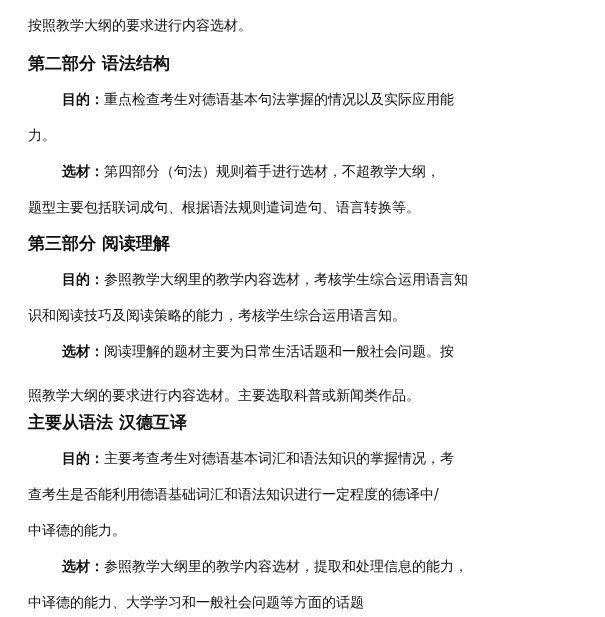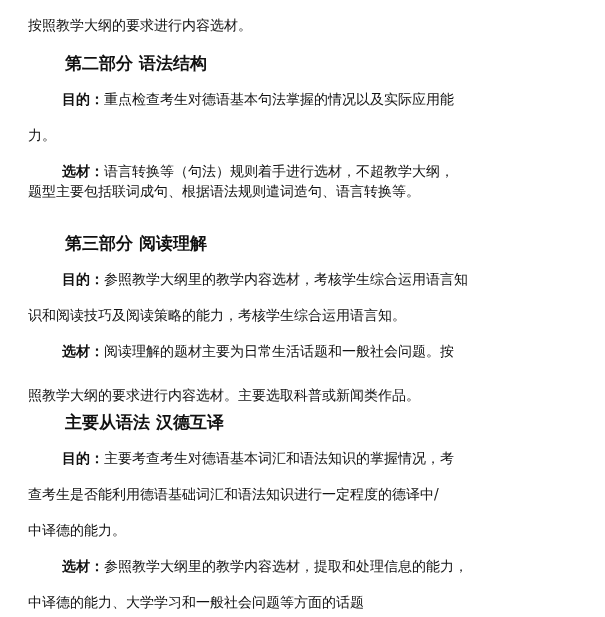--- a/index.html
+++ b/index.html
@@ -1,33 +1,33 @@
 <!DOCTYPE html>
 <html><head>
 <meta charset="utf-8">
 <style>
   html, body { margin:0; padding:0; background:#ffffff; }
   body { width:605px; height:617px; overflow:hidden; position:relative;
          font-family:"DejaVu Serif", "Liberation Serif", serif; color:#111; }
   .line { position:absolute; left:28px; font-size:14px; line-height:24px; white-space:nowrap; }
   .indent { left:62px; }
-  .heading { font-family:"DejaVu Sans", "Liberation Sans", sans-serif; font-weight:bold; font-size:17px;margin-left:37px; }
+  .heading { font-family:"DejaVu Sans", "Liberation Sans", sans-serif; font-weight:bold; font-size:17px; }
   .label { font-family:"DejaVu Sans", "Liberation Sans", sans-serif; font-weight:bold; }
 </style>
 </head>
 <body>
 
 <div>
   <div class="line" style="top:13px">按照教学大纲的要求进行内容选材。</div>
 
   <div class="line heading" style="top:51px">第二部分  语法结构</div>
   <div class="line indent" style="top:87px"><span class="label">目的：</span><span>重点检查考生对德语基本句法掌握的情况以及实际应用能</span></div>
   <div class="line" style="top:123px">力。</div>
-  <div class="line indent" style="top:159px"><span class="label">选材：</span><span>语言转换等（句法）规则着手进行选材，不超教学大纲，</span></div>
-  <div class="line" style="top:179px">题型主要包括联词成句、根据语法规则遣词造句、语言转换等。</div>
+  <div class="line indent" style="top:159px"><span class="label">选材：</span><span>第四部分（句法）规则着手进行选材，不超教学大纲，</span></div>
+  <div class="line" style="top:195px">题型主要包括联词成句、根据语法规则遣词造句、语言转换等。</div>
 
   <div class="line heading" style="top:231px">第三部分  阅读理解</div>
   <div class="line indent" style="top:267px"><span class="label">目的：</span><span>参照教学大纲里的教学内容选材，考核学生综合运用语言知</span></div>
   <div class="line" style="top:303px">识和阅读技巧及阅读策略的能力，考核学生综合运用语言知。</div>
   <div class="line indent" style="top:339px"><span class="label">选材：</span><span>阅读理解的题材主要为日常生活话题和一般社会问题。按</span></div>
   <div class="line" style="top:383px">照教学大纲的要求进行内容选材。主要选取科普或新闻类作品。</div>
 
   <div class="line heading" style="top:410px">主要从语法  汉德互译</div>
   <div class="line indent" style="top:446px"><span class="label">目的：</span><span>主要考查考生对德语基本词汇和语法知识的掌握情况，考</span></div>
   <div class="line" style="top:482px">查考生是否能利用德语基础词汇和语法知识进行一定程度的德译中/</div>

